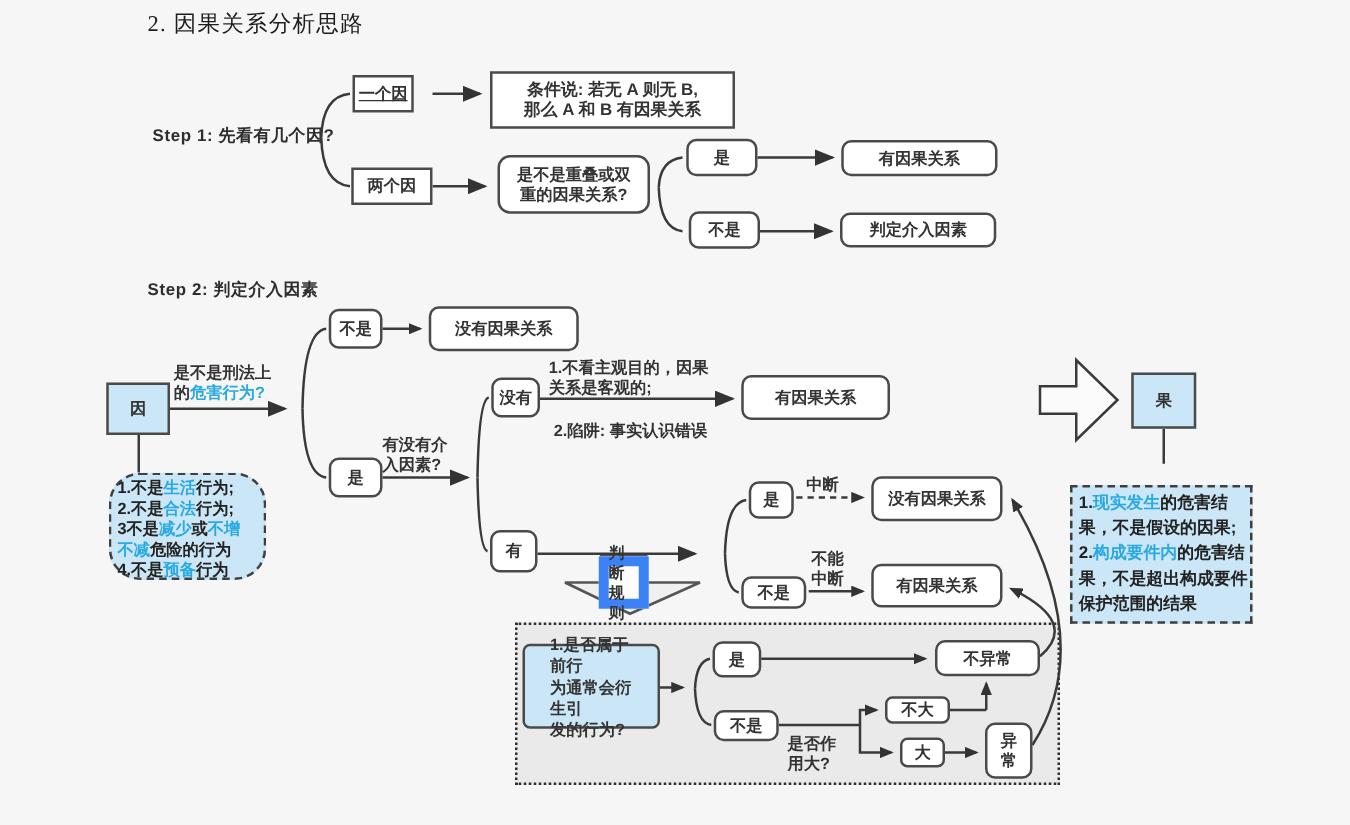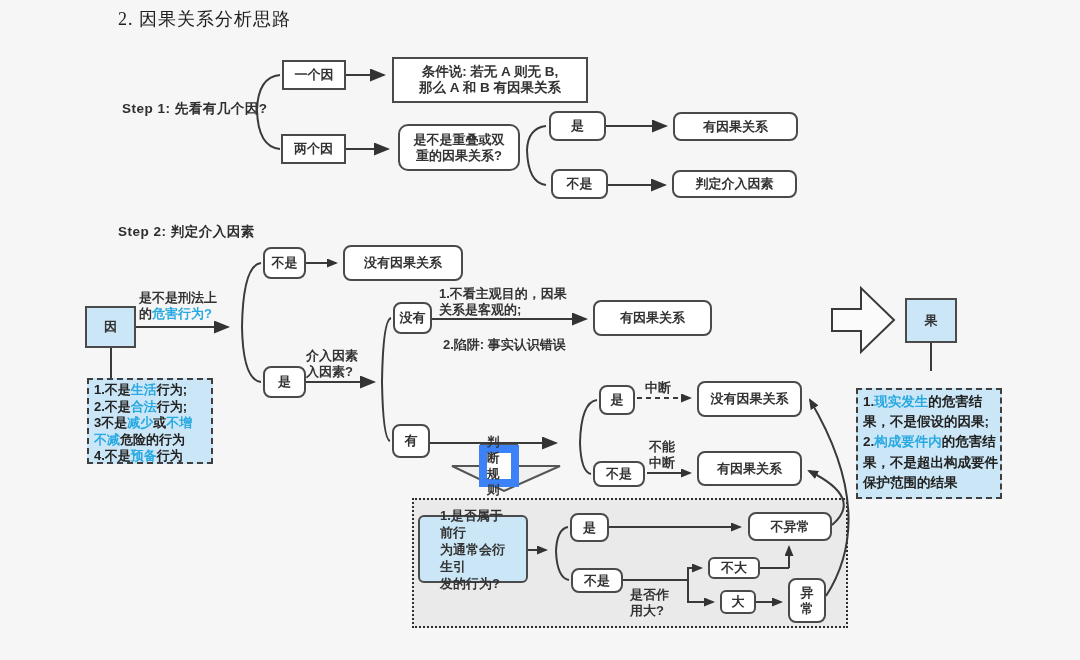--- a/index.html
+++ b/index.html
@@ -80,21 +80,21 @@
 
     <polygon points="832,309 861,309 861,288 894,320 861,352 861,331 832,331" fill="#fbfbfb" stroke="#3a3a3a" stroke-width="2"></polygon>
 
     <polygon points="481,445 517,445 517,466 560,466 504,491 452,466 481,466" fill="#f0f0f0" stroke="#555" stroke-width="2"></polygon>
   </svg>
 
   <div class="title" style="left:118px;top:7px;">2. 因果关系分析思路</div>
   <div class="steplbl" style="left:102px;top:100px;">Step 1: 先看有几个因?</div>
   <div class="steplbl" style="left:98px;top:223px;">Step 2: 判定介入因素</div>
 
-  <div class="box z2" style="left:282px;top:60px;width:64px;height:30px;">
+  <div class="box z2" style="left:282px;top:60px;width:49px;height:30px;text-decoration:underline;">
     <div>一个因</div>
   </div>
   <div class="box z2" style="left:392px;top:57px;width:196px;height:46px;font-size:13.5px;">
     <div>条件说: 若无 A 则无 B,</div>
     <div>那么 A 和 B 有因果关系</div>
   </div>
   <div class="box z2" style="left:281px;top:134px;width:65px;height:30px;">
     <div>两个因</div>
   </div>
   <div class="box rd10 z2" style="left:398px;top:124px;width:122px;height:47px;">
@@ -124,21 +124,21 @@
   <div class="box rd z2" style="left:263px;top:247px;width:43px;height:32px;">
     <div>不是</div>
   </div>
   <div class="box rd z2" style="left:343px;top:245px;width:120px;height:36px;">
     <div>没有因果关系</div>
   </div>
   <div class="box rd z2" style="left:263px;top:366px;width:43px;height:32px;">
     <div>是</div>
   </div>
   <div class="lbl z2" style="left:306px;top:348px;">
-    <div>介入因素</div>
+    <div>有没有介</div>
     <div>入因素?</div>
   </div>
   <div class="box rd z2" style="left:393px;top:302px;width:39px;height:32px;">
     <div>没有</div>
   </div>
   <div class="lbl z2" style="left:439px;top:286px;">
     <div>1.不看主观目的，因果</div>
     <div>关系是客观的;</div>
   </div>
   <div class="lbl z2" style="left:443px;top:337px;">2.陷阱: 事实认识错误</div>
@@ -163,21 +163,21 @@
     <div>中断</div>
   </div>
   <div class="box rd z2" style="left:697px;top:451px;width:105px;height:35px;">
     <div>有因果关系</div>
   </div>
   <div class="jr" style="left:479px;top:445px;width:40px;height:42px;">
     <div>判断</div>
     <div>规则</div>
   </div>
 
-  <div class="note" style="left:87px;top:378px;width:126px;height:86px;">
+  <div class="note" style="left:87px;top:378px;width:126px;height:86px;border-radius:25px;">
     <div><span>1.不是</span><span class="bt">生活</span><span>行为;</span></div>
     <div><span>2.不是</span><span class="bt">合法</span><span>行为;</span></div>
     <div><span>3不是</span><span class="bt">减少</span><span>或</span><span class="bt">不增</span></div>
     <div><span class="bt">不减</span><span>危险的行为</span></div>
     <div><span>4.不是</span><span class="bt">预备</span><span>行为</span></div>
   </div>
 
   <div class="box bluebox z2" style="left:905px;top:298px;width:52px;height:45px;">
     <div>果</div>
   </div>

